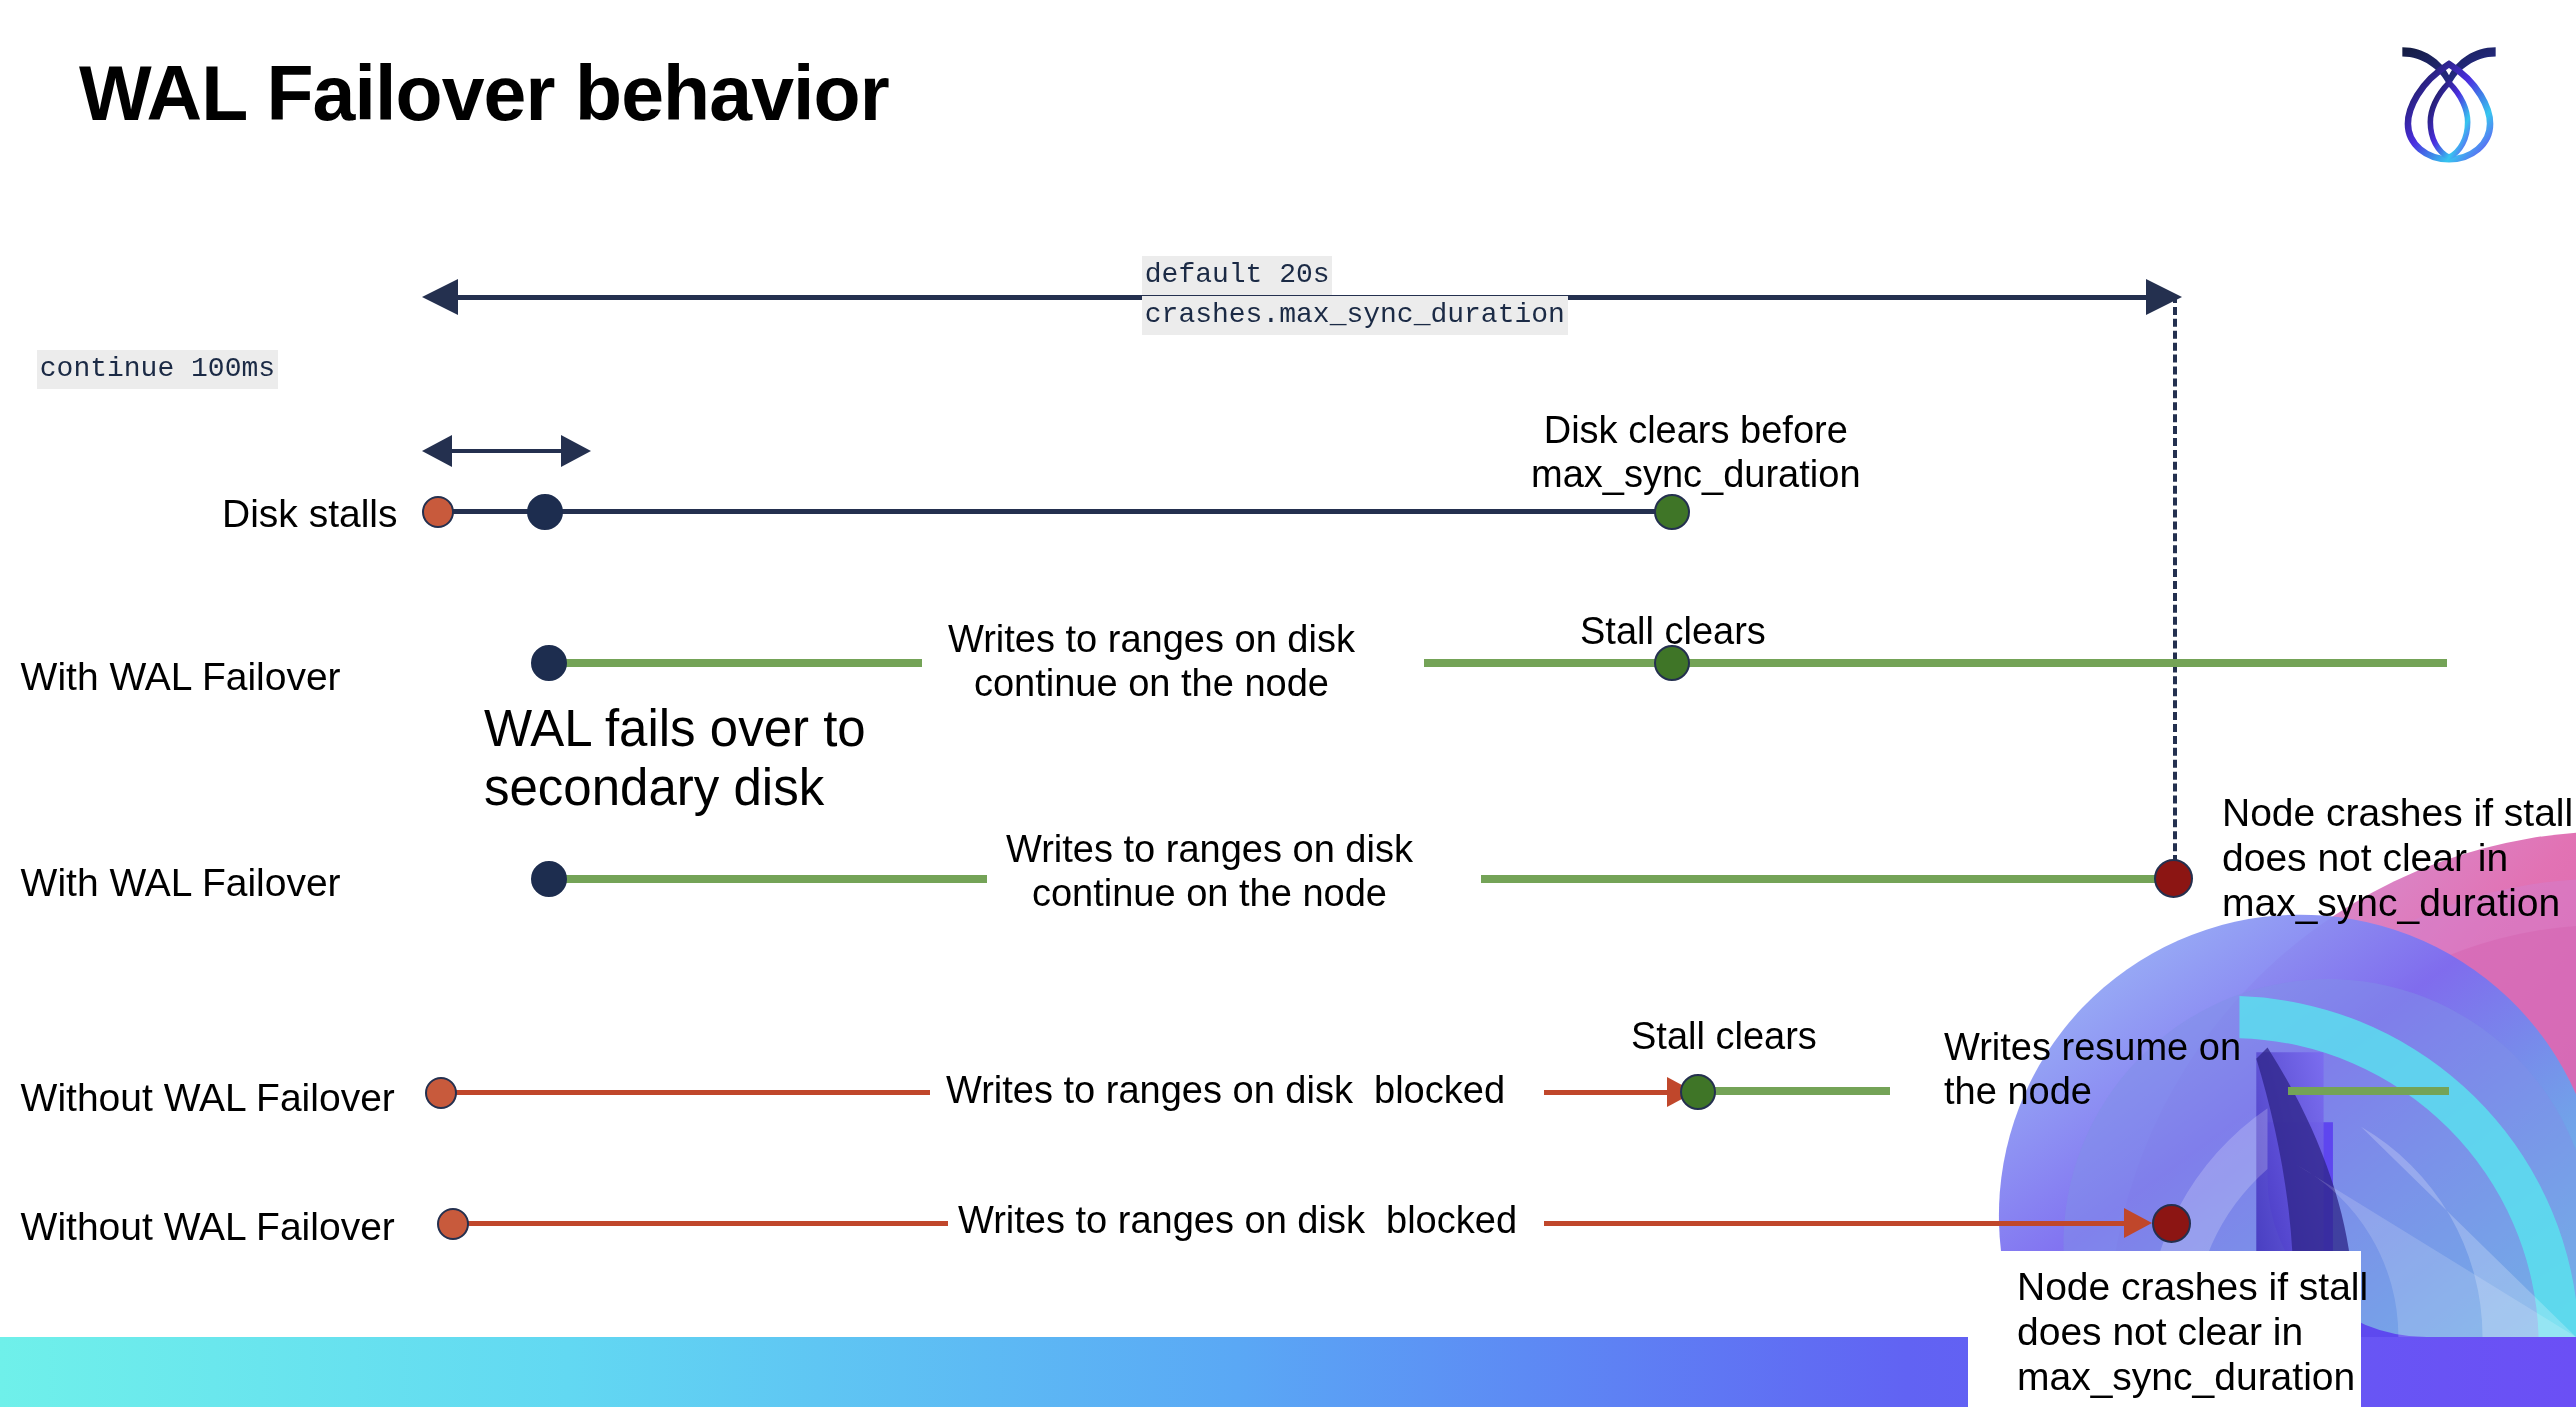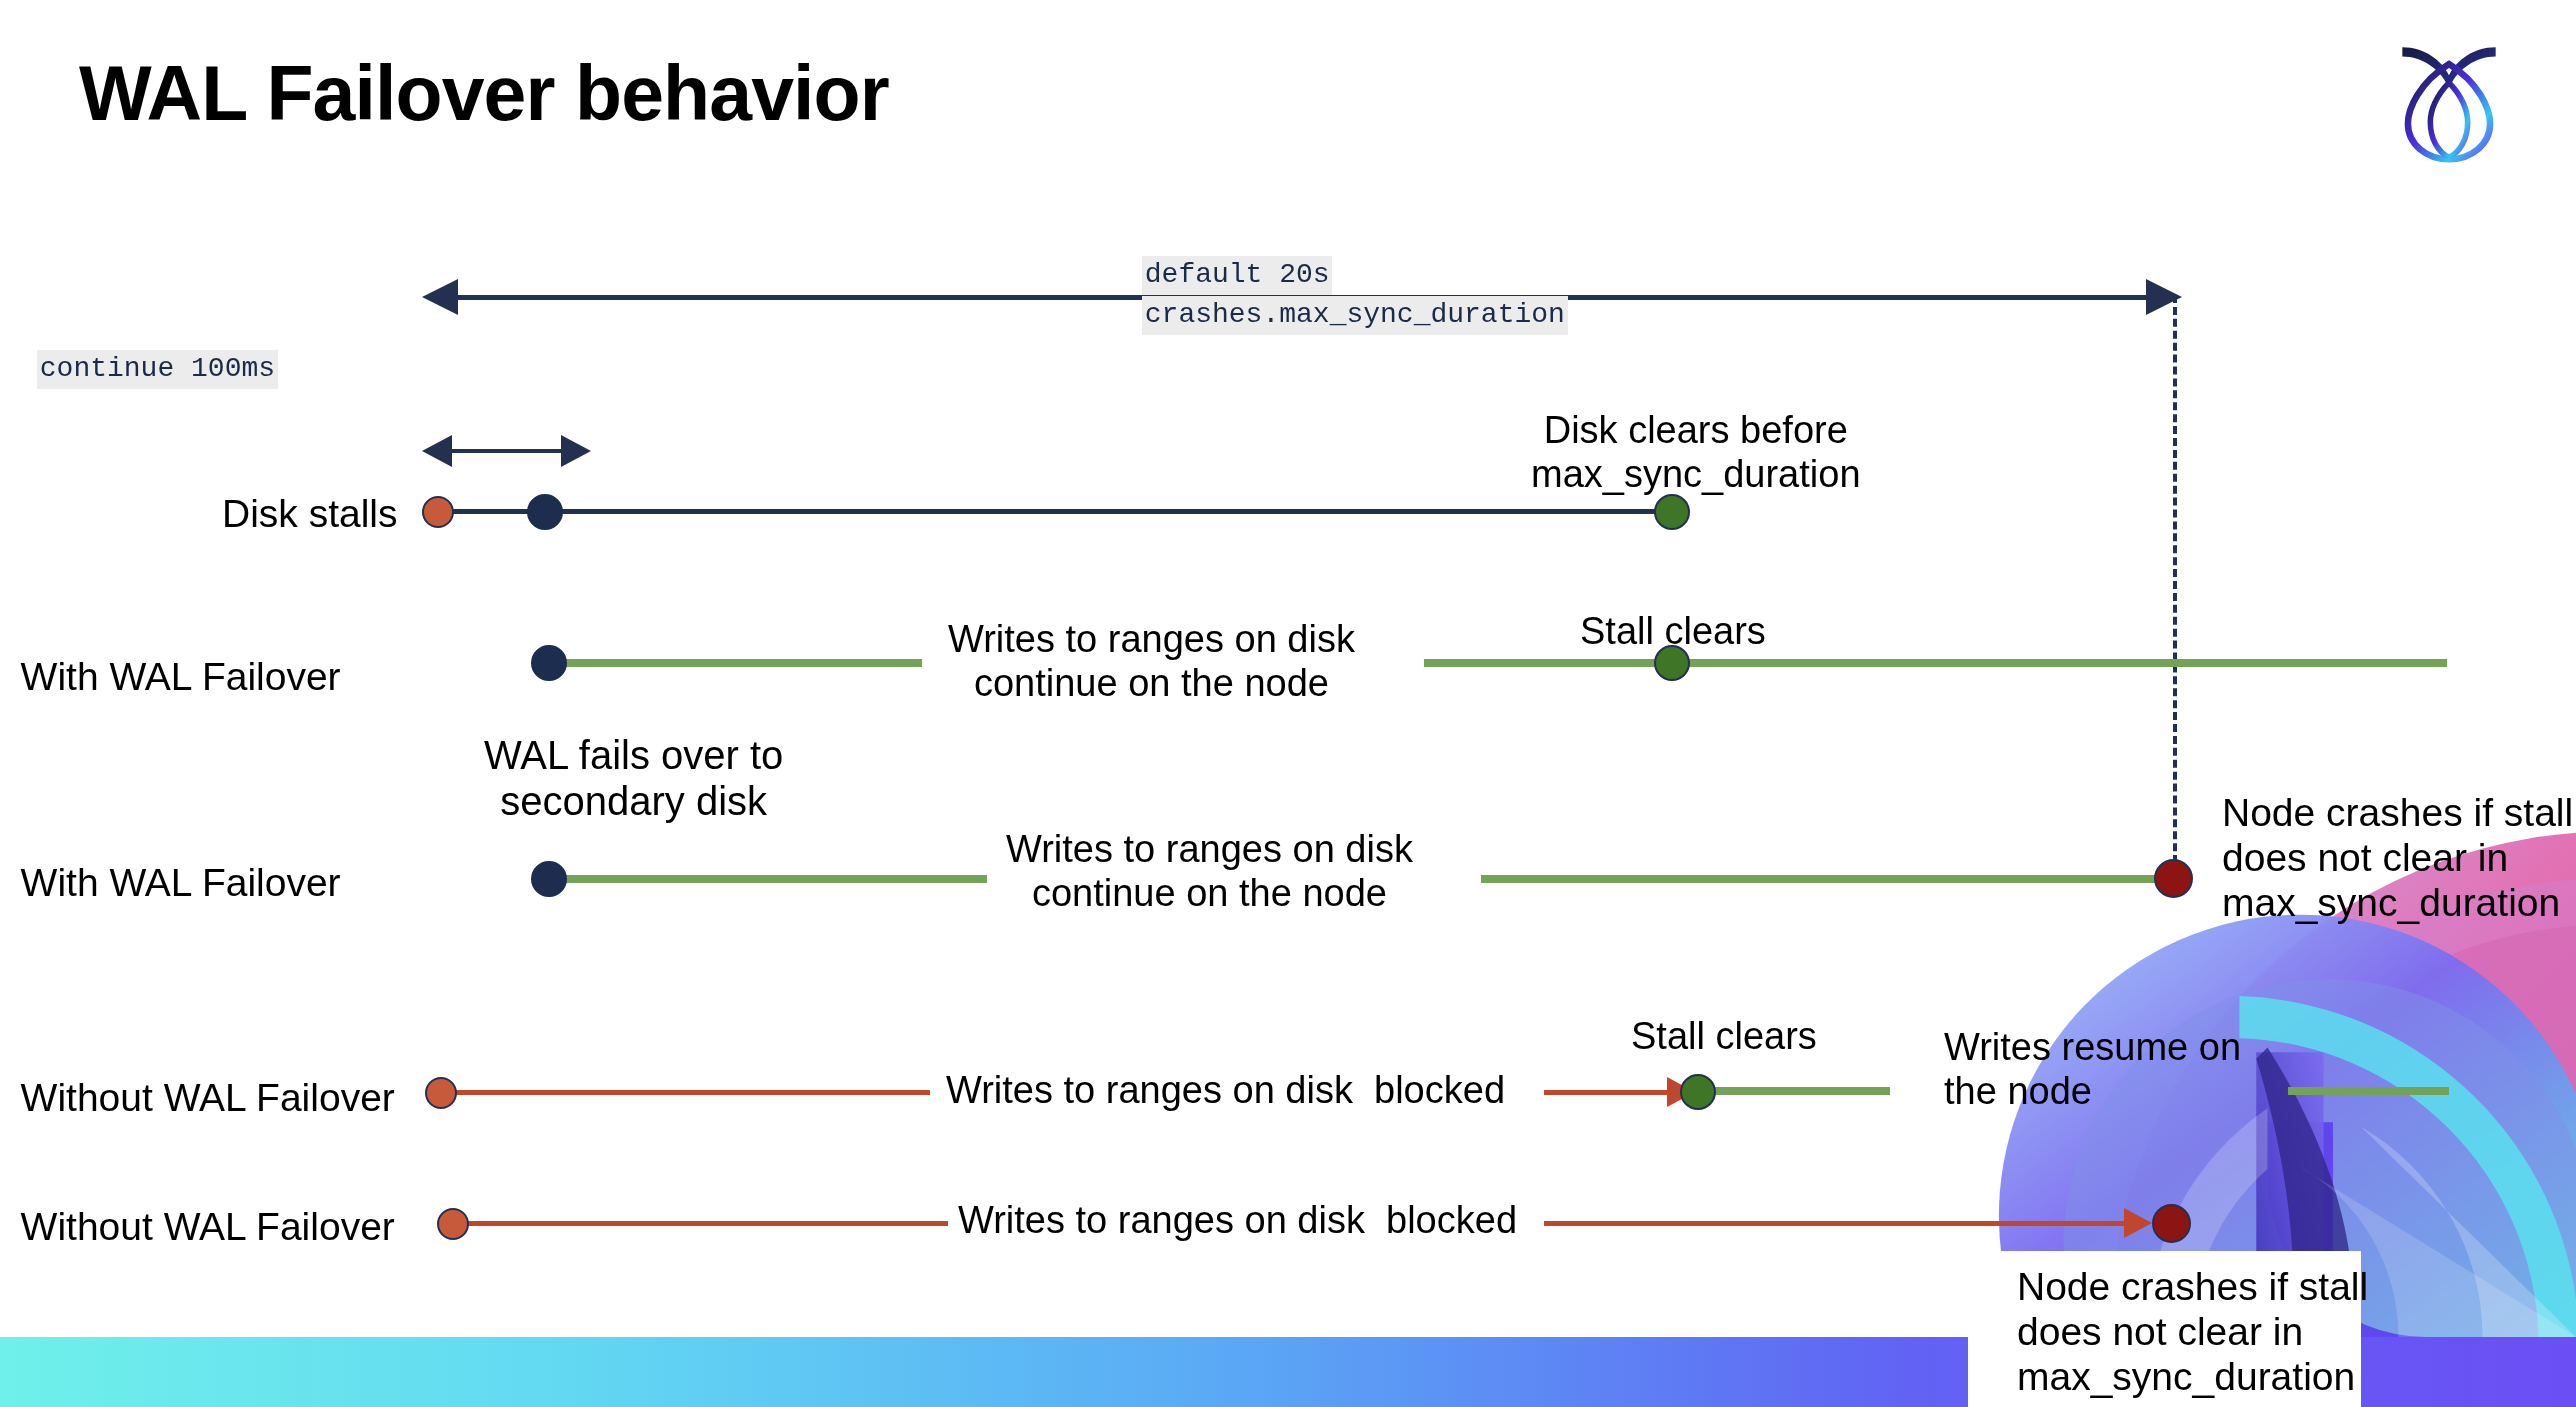--- a/index.html
+++ b/index.html
@@ -154,21 +154,21 @@
   <div class="lbl cond" style="left:20.6px;top:654px;font-size:39px;">With WAL Failover</div>
 
   <div class="hline green" style="left:548px;top:659px;width:374px;"></div>
   <div class="hline green" style="left:1424px;top:659px;width:1023px;"></div>
   <div class="dot dot-navy" style="left:531px;top:645px;width:36px;height:36px;"></div>
   <div class="dot dot-green" style="left:1654px;top:645px;width:36px;height:36px;"></div>
 
   <div class="lbl cond" style="left:948px;top:617px;font-size:38px;text-align:center;">Writes to ranges on disk
 continue on the node</div>
   <div class="lbl cond" style="left:1580px;top:609px;font-size:38px;text-align:center;">Stall clears</div>
-  <div class="lbl cond" style="left:484px;top:699px;font-size:40px;text-align:center;margin-top:33px;">WAL fails over to
+  <div class="lbl cond" style="left:484px;top:699px;font-size:51px;text-align:left;">WAL fails over to
 secondary disk</div>
 
   <div class="lbl cond" style="left:20.6px;top:860px;font-size:39px;">With WAL Failover</div>
 
   <div class="hline green" style="left:565px;top:875px;width:422px;"></div>
   <div class="hline green" style="left:1481px;top:875px;width:694px;"></div>
   <div class="dot dot-navy" style="left:531px;top:861px;width:36px;height:36px;"></div>
   <div class="dot dot-darkred" style="left:2154px;top:859px;width:39px;height:39px;"></div>
 
   <div class="lbl cond" style="left:1006px;top:827px;font-size:38px;text-align:center;">Writes to ranges on disk

